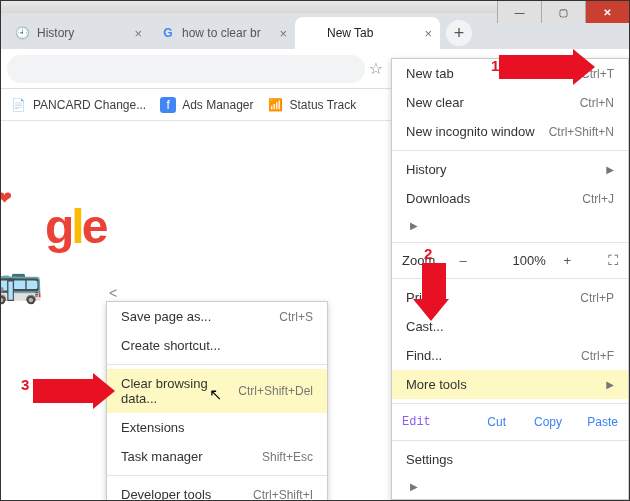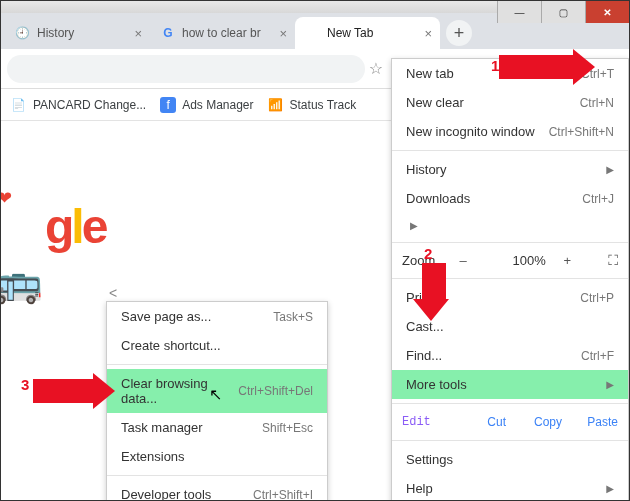--- a/index.html
+++ b/index.html
@@ -48,21 +48,21 @@
   .bus { position:absolute; left:-4px; top:78px; color:#1a73e8; font-size:40px; }
   .share { position:absolute; left:112px; top:104px; color:#888; font-size:14px; }
 
   
   .mainmenu { position:absolute; right:0; top:57px; width:238px; background:#fff; border:1px solid #ccc; box-shadow:0 2px 6px rgba(0,0,0,0.2); font-size:13px; }
   .mitem { display:flex; align-items:center; padding:7px 14px; color:#333; }
   .mitem .lab { flex:1; }
   .mitem .sc { color:#777; font-size:12px; }
   .mitem .chev { color:#777; font-size:10px; margin-left:4px; }
   .msep { height:1px; background:#e3e3e3; margin:4px 0; }
-  .mitem.hl { background:#86efac;justify-content:flex-end; }
+  .mitem.hl { background:#fef9c3;justify-content:flex-end; }
   .zoomrow { display:flex; align-items:center; padding:5px 10px; gap:6px; color:#333; }
   .zoomrow .zlab { flex:0 0 auto; padding-right:10px; }
   .zoomrow .zbtn { width:24px; text-align:center; color:#555; }
   .zoomrow .zval { width:40px; text-align:center;margin-left:28px; }
   .zoomrow .fs { margin-left:auto; font-size:14px; color:#555; }
   .editrow { display:flex; align-items:center; padding:7px 10px; font-size:12px; }
   .editrow .elab { flex:0 0 48px; color:#8b5cf6;font-family:Liberation Mono, monospace; }
   .editrow .eact { flex:1; text-align:right; color:#3b82f6; }
 
   
@@ -211,45 +211,44 @@
     <span class="elab">Edit</span>
     <span class="eact">Cut</span>
     <span class="eact">Copy</span>
     <span class="eact">Paste</span>
   </div>
   <div class="msep"></div>
   <div class="mitem">
     <span class="lab">Settings</span>
   </div>
   <div class="mitem">
-    <span class="lab">Help</span>
     <span class="chev">▶</span>
   </div>
 
 </div>
 
 <div class="submenu">
   <div class="mitem">
     <span class="lab">Save page as...</span>
-    <span class="sc">Task+S</span>
+    <span class="sc">Ctrl+S</span>
   </div>
   <div class="mitem">
     <span class="lab">Create shortcut...</span>
   </div>
   <div class="msep"></div>
   <div class="mitem hl">
     <span class="lab">Clear browsing data...</span>
     <span class="sc">Ctrl+Shift+Del</span>
   </div>
   <div class="mitem">
+    <span class="lab">Extensions</span>
+  </div>
+  <div class="mitem">
     <span class="lab">Task manager</span>
     <span class="sc">Shift+Esc</span>
-  </div>
-  <div class="mitem">
-    <span class="lab">Extensions</span>
   </div>
   <div class="msep"></div>
   <div class="mitem">
     <span class="lab">Developer tools</span>
     <span class="sc">Ctrl+Shift+I</span>
   </div>
 </div>
 
 <div class="anno" style="top:56px; left:490px;">1</div>
 <div class="arrow" style="top:48px; left:498px;">

